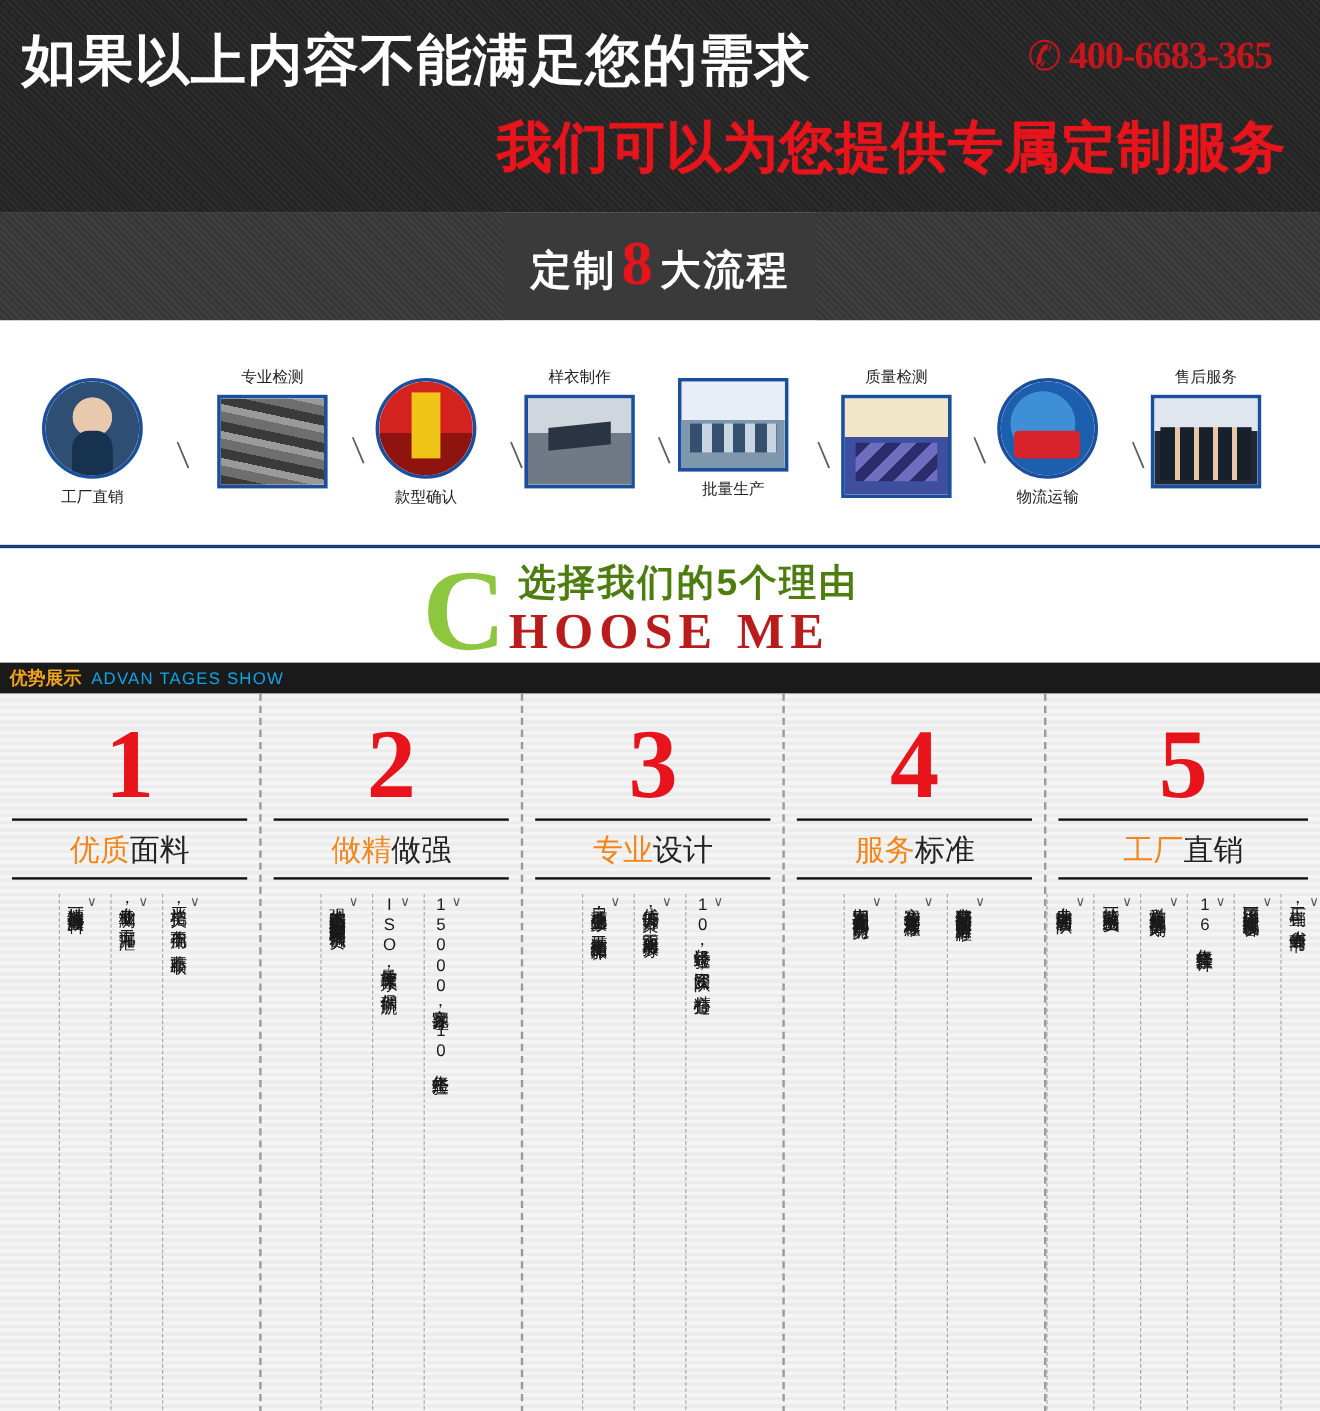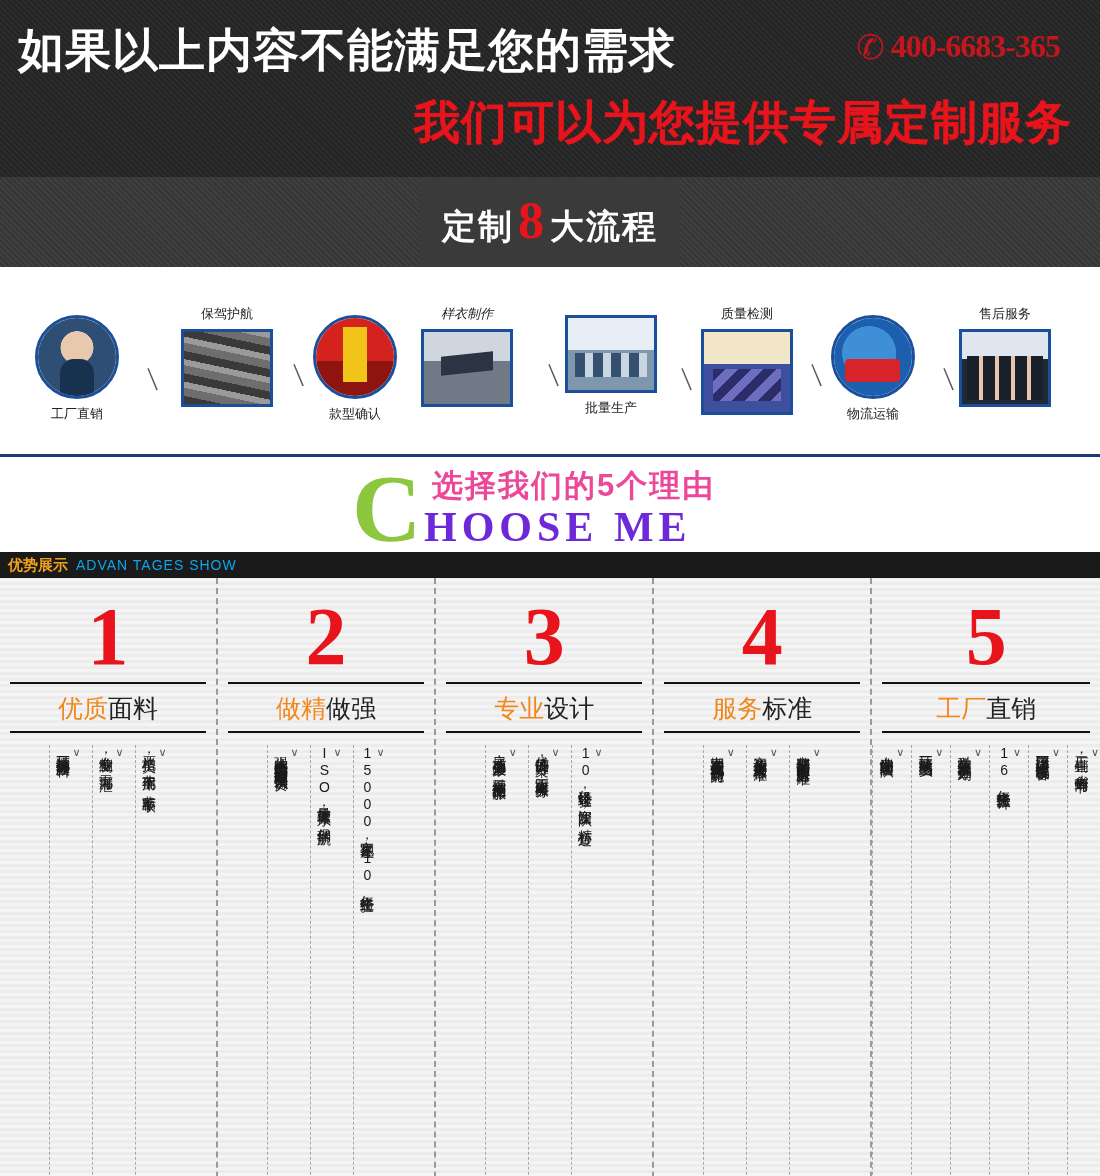--- a/index.html
+++ b/index.html
@@ -196,30 +196,30 @@
     font-size: 96px;
     font-weight: bold;
     color: #8dc63f;
     line-height: 1;
   }
   .choose-cn {
     position: absolute;
     left: 432px; top: 8px;
     font-size: 31px;
     font-weight: bold;
-    color: #ec4899;
+    color: #4d7c0f;
     letter-spacing: 2px;
   }
   .choose-en {
     position: absolute;
     left: 424px; top: 46px;
     font-family: "Liberation Serif", serif;
     font-size: 42px;
     font-weight: bold;
-    color: #6d28d9;
+    color: #b91c1c;
     letter-spacing: 5px;
   }
 
   
   .adv-bar {
     width: 1100px;
     height: 26px;
     background: #1a1a1a;
     display: flex;
     align-items: center;
@@ -322,36 +322,36 @@
 
     <div class="step" style="left:22px; top:48px;">
       <div class="circle">
           <div class="ph ph-op"></div>
         </div>
       <div class="cap">工厂直销</div>
     </div>
     <div class="arrow" style="left:142px; top:96px;">＼</div>
 
     <div class="step" style="left:172px; top:38px;">
-      <div class="cap" style="margin:0 0 6px 0;">保驾护航</div>
+      <div class="cap" style="margin:0 0 6px 0;">专业检测</div>
       <div class="sq">
           <div class="ph ph-fabric"></div>
         </div>
     </div>
     <div class="arrow" style="left:288px; top:92px;">＼</div>
 
     <div class="step" style="left:300px; top:48px;">
       <div class="circle">
           <div class="ph ph-shirt"></div>
         </div>
       <div class="cap">款型确认</div>
     </div>
     <div class="arrow" style="left:420px; top:96px;">＼</div>
 
-    <div class="step" style="left:412px; top:38px;font-style:italic;">
+    <div class="step" style="left:428px; top:38px;">
       <div class="cap" style="margin:0 0 6px 0;">样衣制作</div>
       <div class="sq">
           <div class="ph ph-sew"></div>
         </div>
     </div>
     <div class="arrow" style="left:543px; top:92px;">＼</div>
 
     <div class="step" style="left:556px; top:48px;">
       <div class="sq">
           <div class="ph ph-factory"></div>

